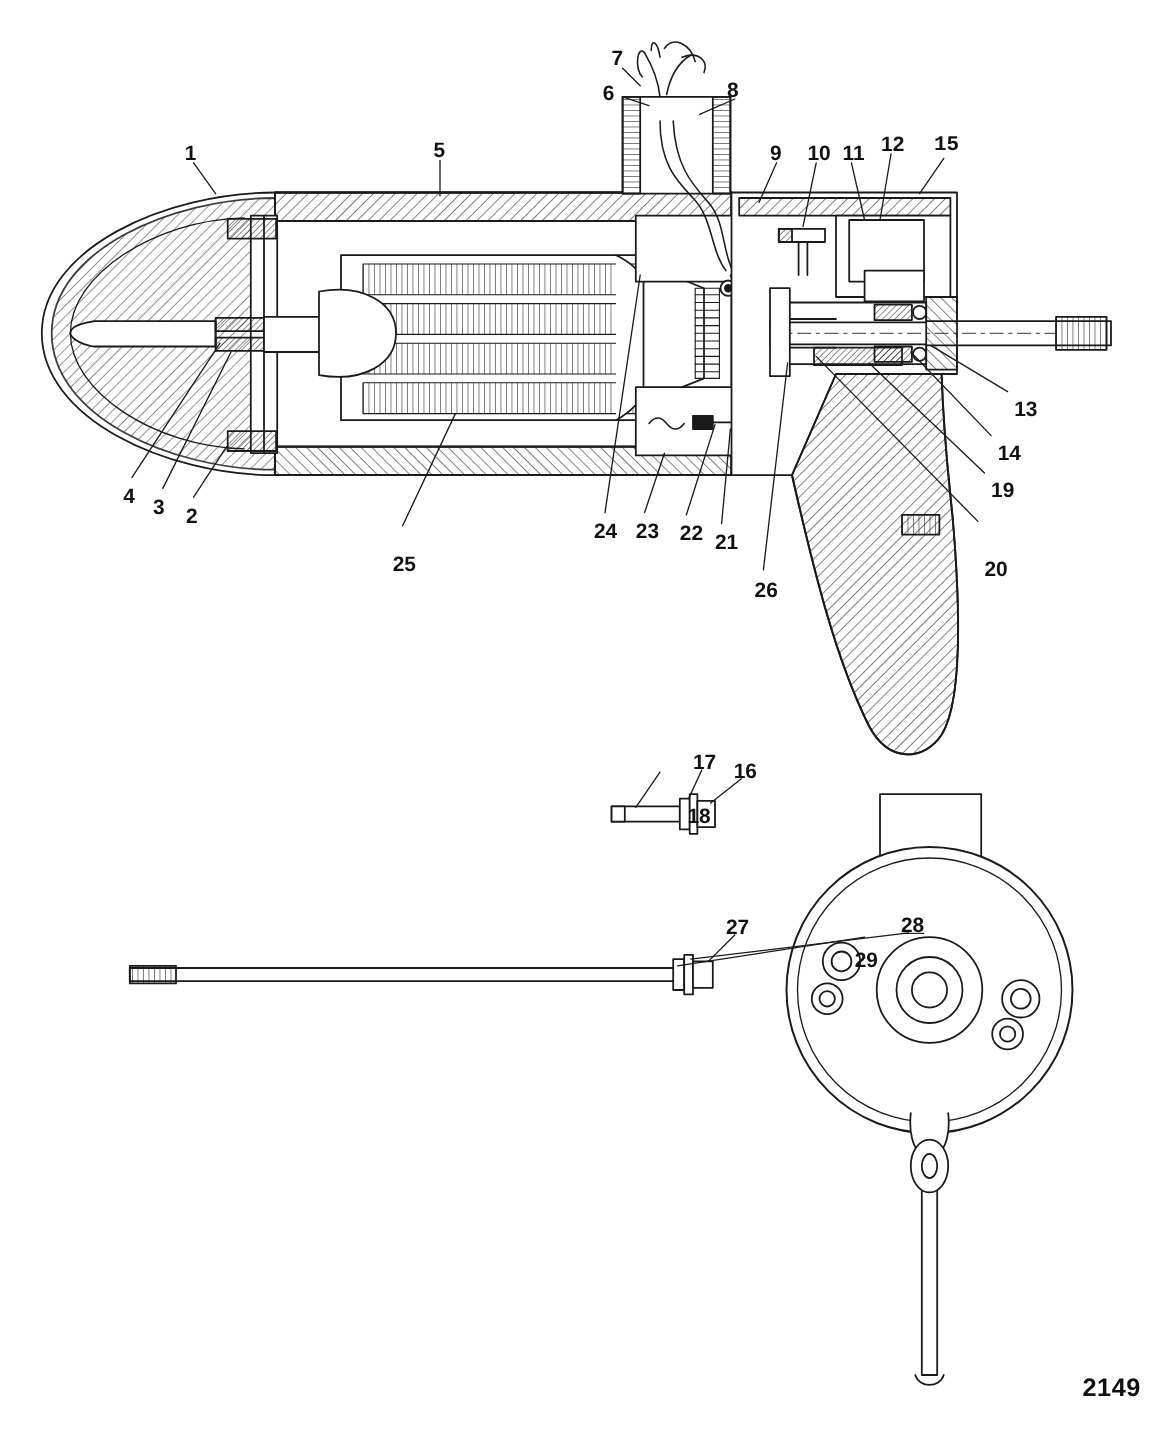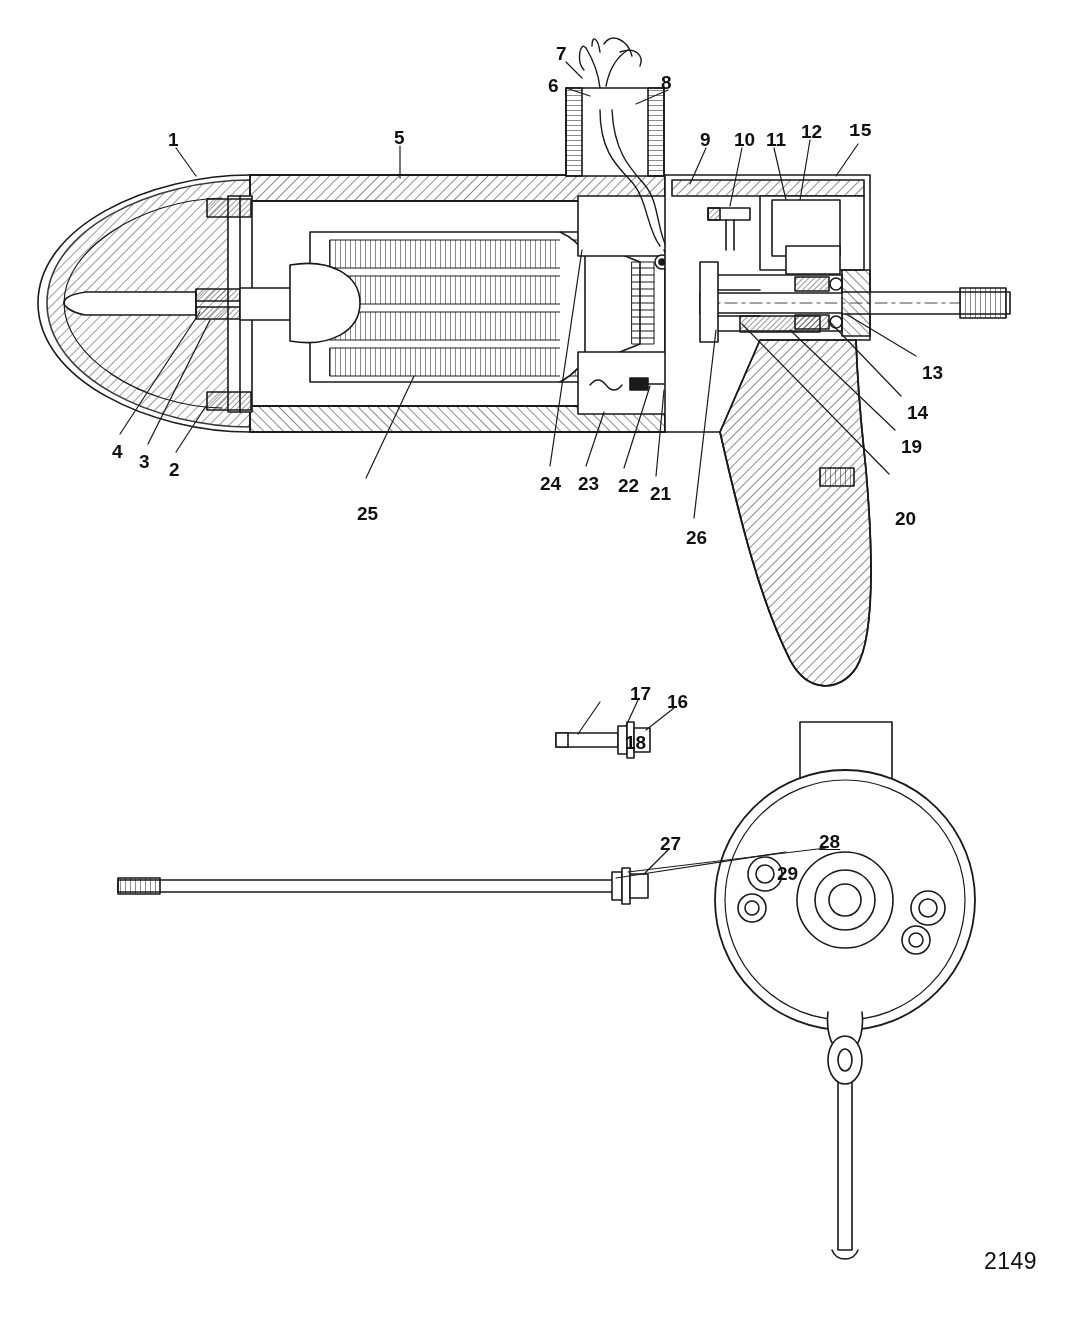--- a/index.html
+++ b/index.html
@@ -31,21 +31,21 @@
     font-weight: bold;
     color: #111111;
     line-height: 1;
     white-space: nowrap;
     user-select: none;
   }
   .figure-number {
     position: absolute;
     font-family: "Liberation Sans", sans-serif;
     font-size: 23px;
-    font-weight: normal;
+    font-weight: bold;
     color: #111111;
     letter-spacing: 0.5px;
   }
 </style>
 </head>
 <body>
 
 <div id="page">
 
   <svg id="diagram-svg" viewBox="0 0 1069 1320">

